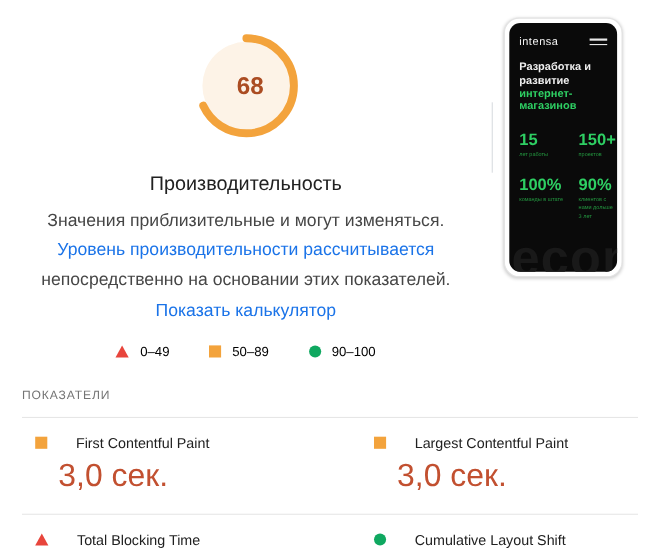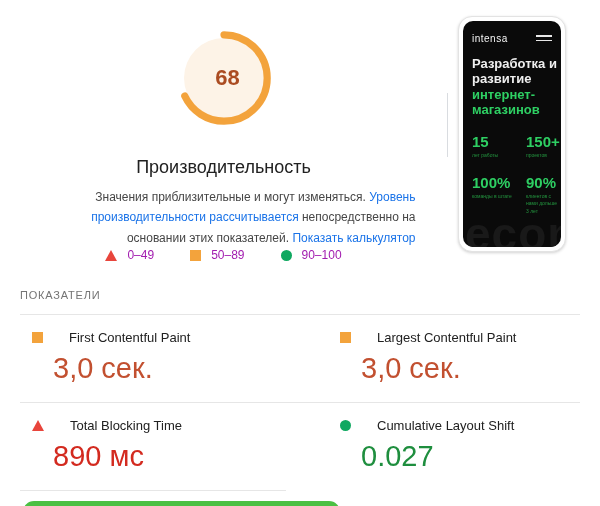--- a/index.html
+++ b/index.html
@@ -12,26 +12,26 @@
 
   .gauge-wrap { width:96px; height:96px; margin:14px auto 0; position:relative; }
   .gauge-wrap svg { display:block; }
   .gauge-score { position:absolute; top:0; left:4px; width:96px; height:96px;
     display:flex; align-items:center; justify-content:center;
     font-size:22px; color:#ab4c22;font-weight:bold; }
 
   .perf-title { text-align:center; font-size:18px; font-weight:400;
     margin-top:31px; color:#212121; }
 
-  .perf-desc { width:384px; margin:9px auto 0; text-align:right;
-    font-size:12px; line-height:1.7; color:#464646; }
+  .perf-desc { width:384px; margin:9px auto 0; text-align:center;
+    font-size:16px; line-height:1.7; color:#464646; }
   .perf-desc a { color:#1a73e8; text-decoration:none; }
 
-  .legend { display:flex; justify-content:center; gap:36px; 
-    font-size:12px; color:#a21caf; }
+  .legend { display:flex; justify-content:center; gap:36px; margin-top:17px;
+    font-size:12px; color:#000000; }
   .legend-item { display:flex; align-items:center; gap:10px; }
 
   .icon-square { width:11px; height:11px; background:#f3a33c; display:inline-block; flex:none; }
   .icon-triangle { width:0; height:0; border-left:6px solid transparent;
     border-right:6px solid transparent; border-bottom:11px solid #e8453c;
     display:inline-block; flex:none; }
   .icon-circle { width:11px; height:11px; border-radius:50%; background:#0fa860;
     display:inline-block; flex:none; }
 
   .v-divider { width:1px; height:64px; background:#d9dce0; margin-top:77px; }
@@ -39,21 +39,21 @@
   
   .phone-card { margin-left:10px; width:108px; height:236px; background:#fff;
     border:1px solid #e3e3e3; border-radius:14px; padding:4px;
     box-shadow:0 1px 3px rgba(0,0,0,0.18); cursor:pointer; }
   .phone-screen { background:#0a0a0a; border-radius:10px; width:100%; height:100%;
     padding:11px 9px; position:relative; overflow:hidden; color:#fff; }
   .phone-top { display:flex; justify-content:space-between; align-items:center; }
   .phone-logo { font-size:10px; letter-spacing:0.5px; color:#f5f5f5; }
   .menu-icon { width:16px; }
   .menu-icon span { display:block; height:1.5px; background:#e8e8e8; margin:3px 0; }
-  .phone-title { margin-top:12px; font-size:13px; font-weight:bold;
+  .phone-title { margin-top:12px; font-size:10px; font-weight:bold;
     line-height:1.18; color:#efefef; width:100px; }
   .phone-title .green { color:#2ecf63; }
   .phone-stats { margin-top:17px; display:grid; grid-template-columns:46px auto;
     column-gap:8px; row-gap:15px; }
   .stat-value { font-size:15px; font-weight:bold; color:#2ecf63; line-height:1; }
   .stat-label { font-size:5px; color:#23953f; margin-top:3px; line-height:1.5;
     max-width:58px; }
   .watermark { position:absolute; bottom:-14px; left:2px; font-size:46px;
     font-weight:bold; letter-spacing:1px; color:#191919; }
 

